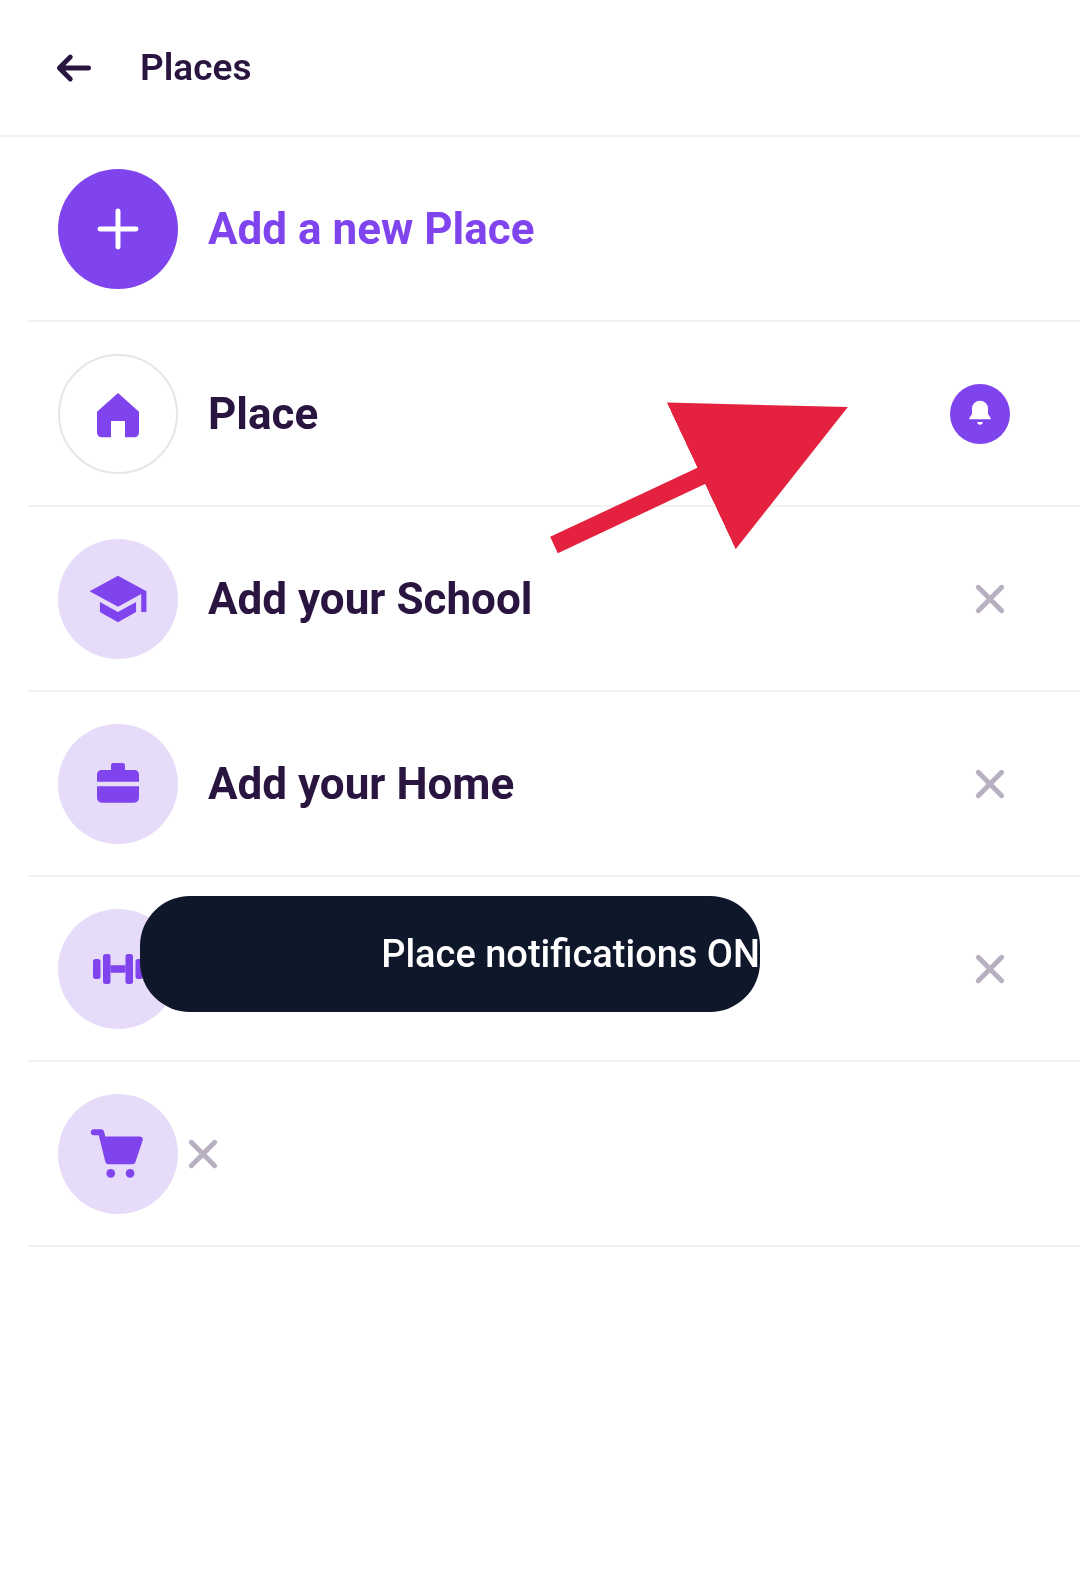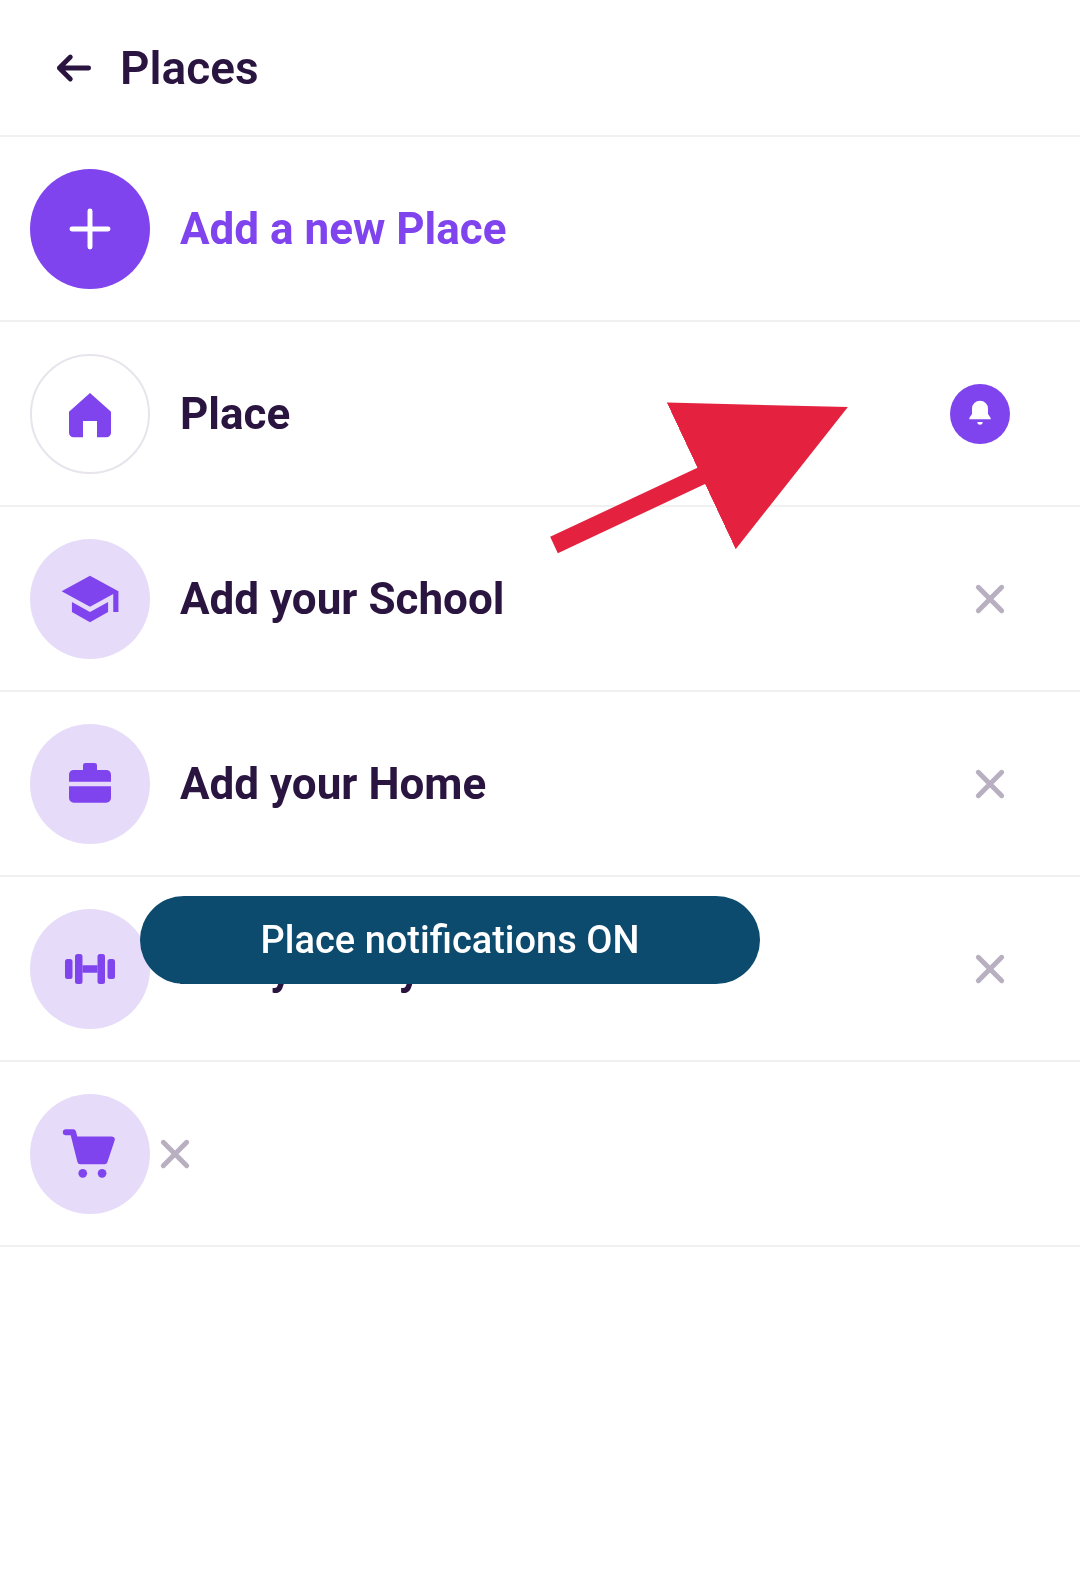--- a/index.html
+++ b/index.html
@@ -19,32 +19,33 @@
   }
   .back-btn {
     width: 60px;
     height: 60px;
     display: flex;
     align-items: center;
     justify-content: center;
     cursor: pointer;
   }
   .page-title {
-    font-size: 46px;
+    font-size: 37px;
     font-weight: 600;
     color: #2a1440;
-    margin-left: 16px;
+    margin-left: 36px;
   }
   .divider {
     height: 2px;
     background: #f0f0f0;
     width: 100%;
   }
   .list {
     width: 100%;
+    padding-left: 28px;
   }
   .row {
     display: flex;
     align-items: center;
     padding: 30px 30px;
     height: 183px;
     position: relative;
   }
   .row-sep {
     height: 2px;
@@ -98,26 +99,26 @@
     align-items: center;
     justify-content: center;
     margin-right: 35px;
     cursor: pointer;
   }
   .toast {
     position: absolute;
     left: 140px;
     top: 896px;
     width: 620px;
-    height: 88px;
-    background: #0c4a6e;
+    height: 116px;
+    background: #0f172a;
     border-radius: 50px;
     display: flex;
     align-items: center;
-    justify-content: center;
+    justify-content: flex-end;
     z-index: 10;
   }
   .toast-text {
     color: #ffffff;
     font-size: 38px;
     font-weight: 500;
   }
   .annotation-arrow {
     position: absolute;
     left: 544px;

